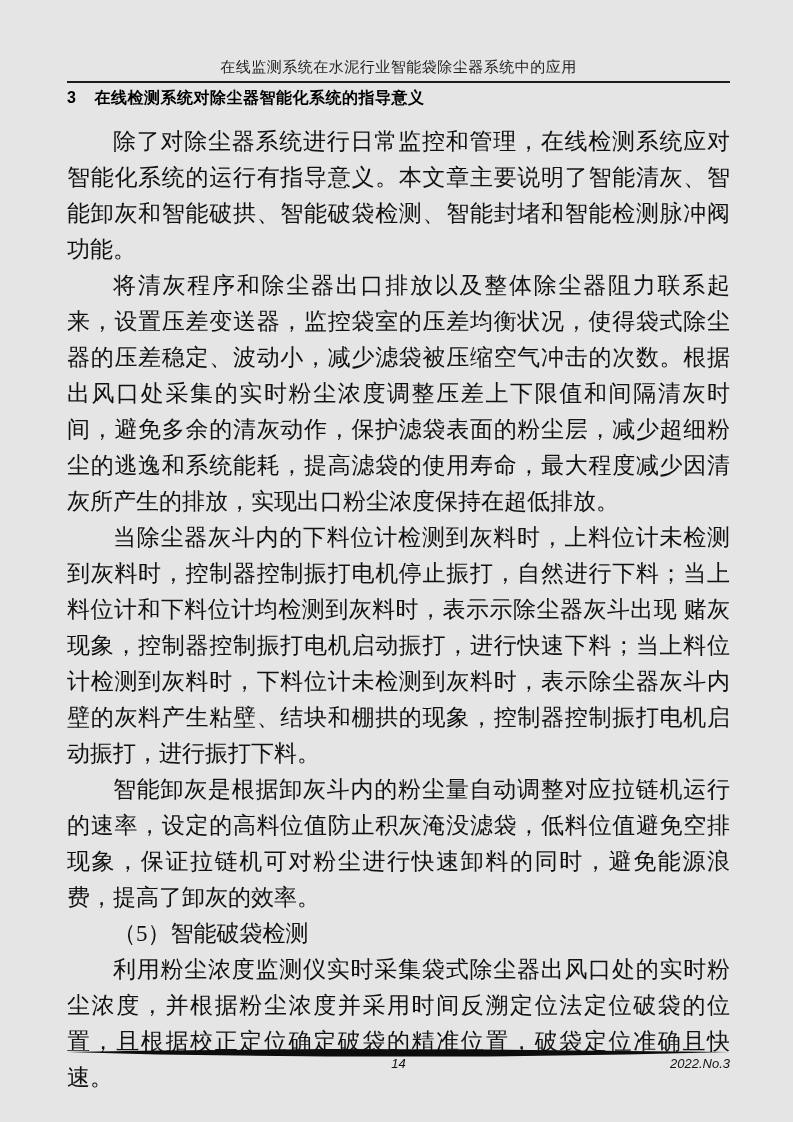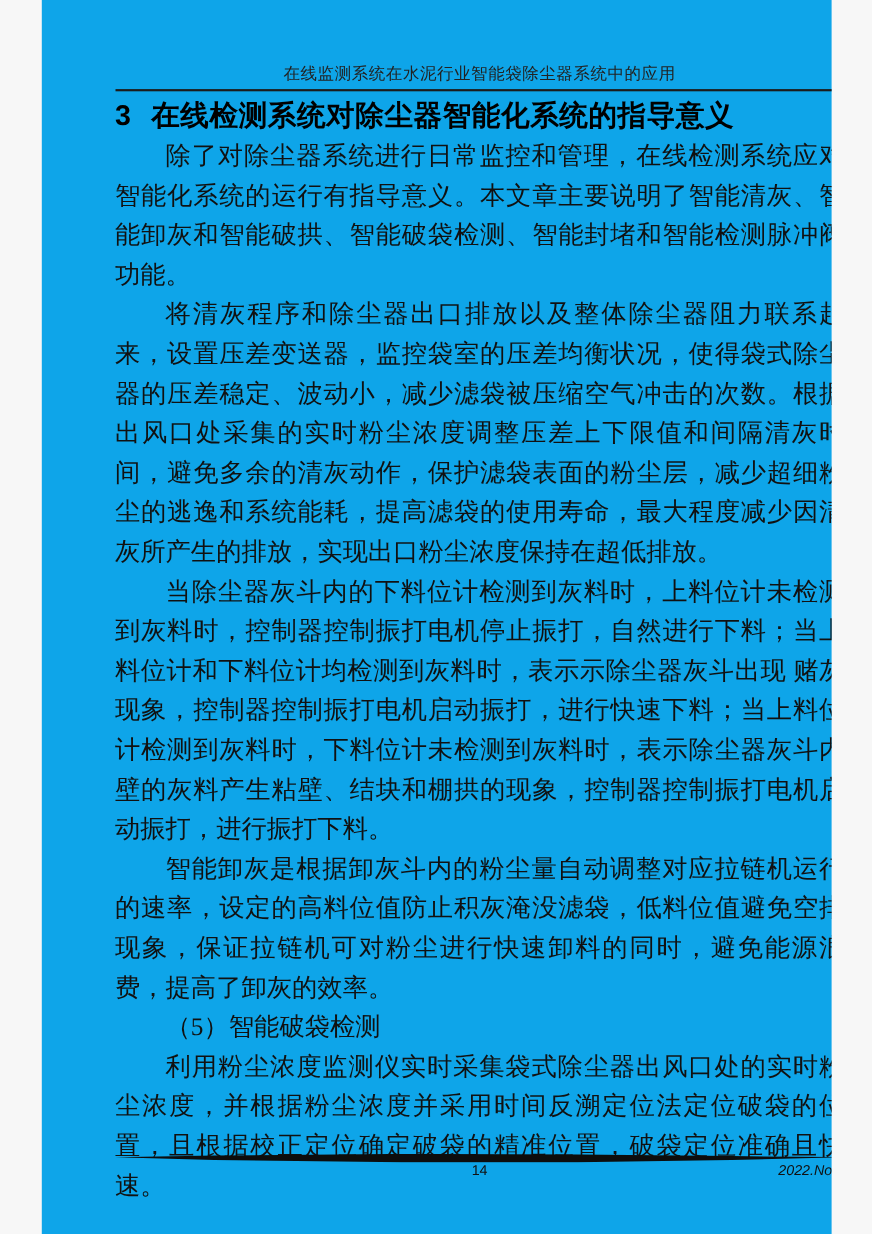--- a/index.html
+++ b/index.html
@@ -2,24 +2,24 @@
 <html lang="zh"><head>
 <meta charset="utf-8">
 <style>
   html, body {
     margin: 0;
     padding: 0;
     background: #f7f7f7;
   }
   .page {
     position: relative;
-    width: 718px;
+    width: 793px;
     height: 1122px;
     margin: 0 auto;
-    background: #0ea5e9;
+    background: #e5e5e5;
     color: #1a1a1a;
     overflow: hidden;
     font-family: "Liberation Serif", "DejaVu Serif", serif;
   }
   .content {
     position: absolute;
     left: 67px;
     width: 663px;
   }
   
@@ -33,21 +33,21 @@
   .header-rule {
     top: 81px;
     height: 0;
     border-top: 2px solid #1c1c1c;
   }
   
   .section-heading {
     top: 88px;
     font-family: "Liberation Sans", "DejaVu Sans", sans-serif;
     font-weight: 700;
-    font-size: 26px;
+    font-size: 16px;
     letter-spacing: 0.5px;
     color: #000;
     white-space: nowrap;
   }
   .section-heading .num {
     display: inline-block;
     margin-right: 18px;
   }
   
   .body-text {
@@ -72,20 +72,21 @@
     top: 1056px;
     height: 18px;
     font-family: "Liberation Sans", "DejaVu Sans", sans-serif;
     font-size: 13px;
     color: #111;
   }
   .footer-row .page-num {
     position: absolute;
     left: 50%;
     transform: translateX(-50%);
+    font-style: italic;
   }
   .footer-row .issue {
     position: absolute;
     right: 0;
     font-style: italic;
   }
 </style>
 </head>
 <body>
 

